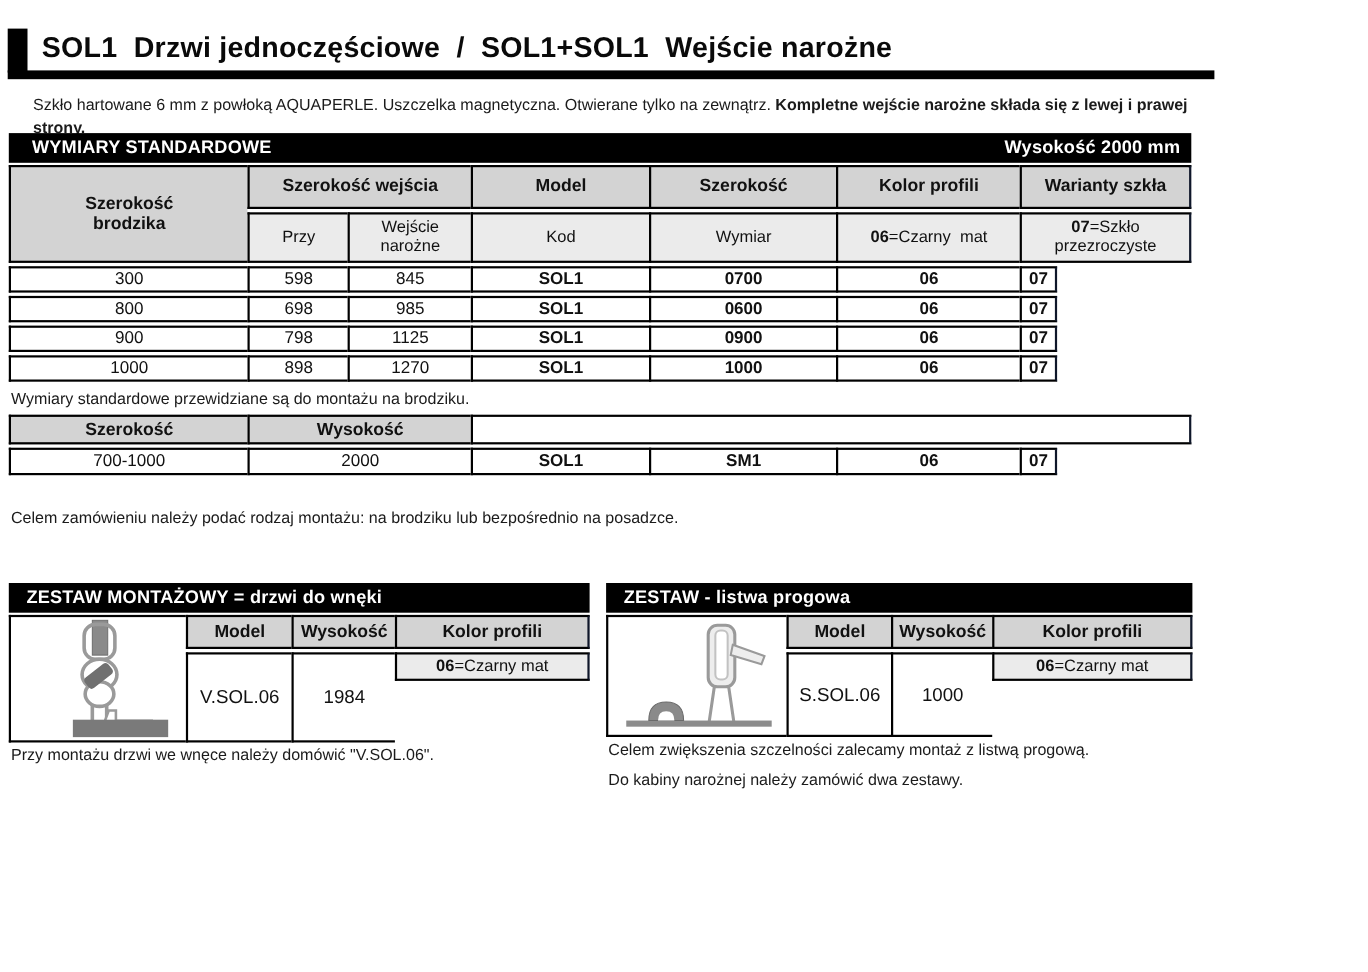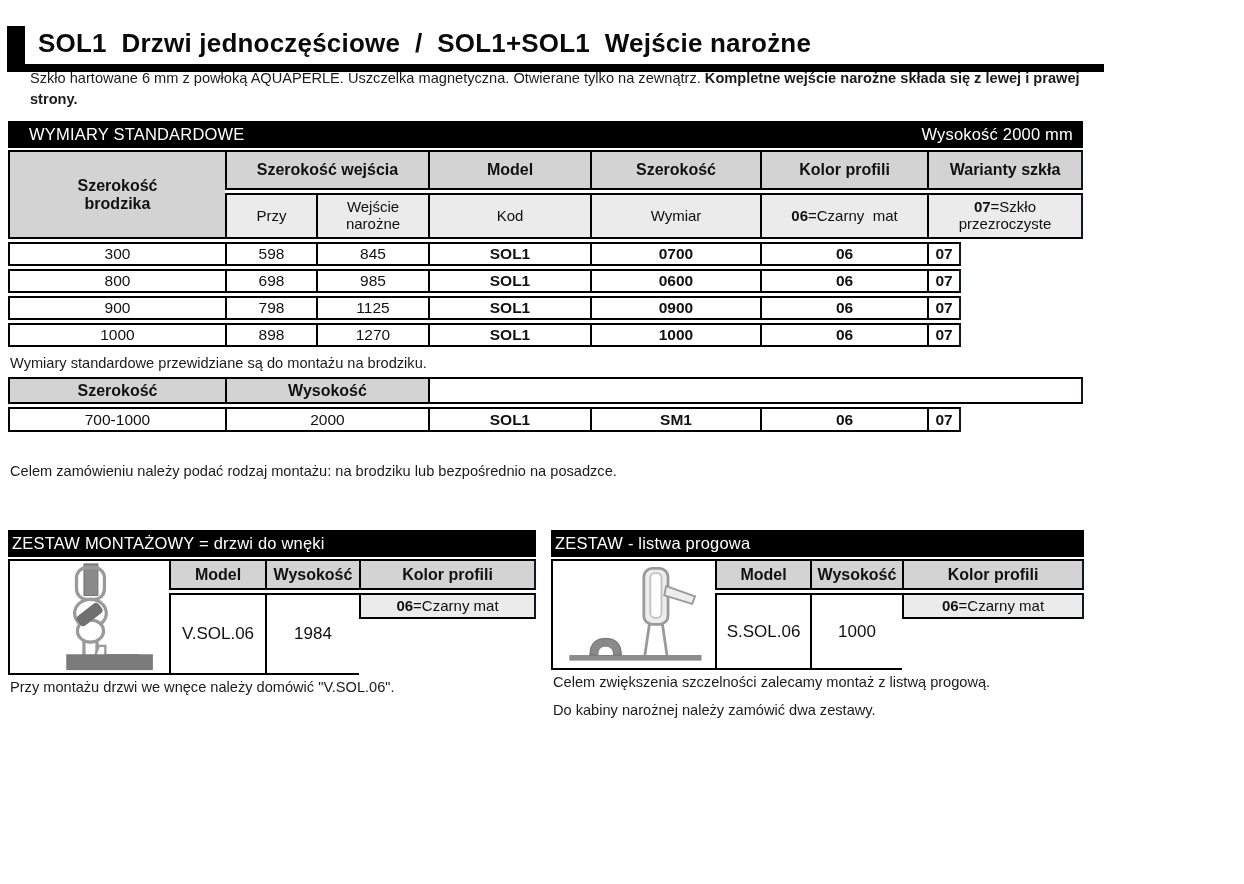--- a/index.html
+++ b/index.html
@@ -4,28 +4,28 @@
 <style>
   html,body{margin:0;padding:0;background:#fff}
   .page{position:relative;width:1104px;height:884px;background:#fff;overflow:hidden;
         font-family:"Liberation Sans",sans-serif;color:#111}
 
   
   .h-leftbar{position:absolute;left:7px;top:26px;width:18px;height:40px;background:#000}
   .h-title{position:absolute;left:38px;top:28px;font-size:26px;font-weight:bold;
            letter-spacing:.2px;white-space:pre;color:#0a0a0a}
   .h-rule{position:absolute;left:7px;top:64px;width:1225px;height:8px;background:#000}
-  .desc{position:absolute;left:30px;top:68px;width:1195px;font-size:14.6px;line-height:20.5px;color:#1b1b1b}
+  .desc{position:absolute;left:30px;top:86px;width:1195px;font-size:14.6px;line-height:20.5px;color:#1b1b1b}
 
   
   .tbl{position:absolute;box-sizing:border-box}
   .bar{height:27px;background:#000;color:#fff;display:flex;align-items:center;
        justify-content:space-between;padding:0 10px 0 21px;box-sizing:border-box;
-       font-weight:normal;font-size:16.5px;letter-spacing:.2px}
-  .bar.small{padding-left:4px}
+       font-weight:bold;font-size:16.5px;letter-spacing:.2px}
+  .bar.small{padding-left:16px}
   .grid{display:grid;margin-top:2px;column-gap:0;row-gap:3px}
   .g-std{grid-template-columns:217px 91px 112px 162px 170px 167px 34px 122px;
          grid-template-rows:40px 46px 24px 24px 24px 24px}
   .g-sp{grid-template-columns:217px 91px 112px 162px 170px 167px 34px 122px;
         grid-template-rows:27px 25px}
   .g-bl{grid-template-columns:161px 96px 94px 177px;grid-template-rows:31px 26px 53px}
   .g-br{grid-template-columns:164px 95px 92px 182px;grid-template-rows:31px 26px 48px}
   .cell{border:2px solid #000;border-right:none;display:flex;align-items:center;
         justify-content:center;text-align:center;font-size:15.5px;background:#fff;
         line-height:1.12;box-sizing:border-box;padding:1px 2px}

